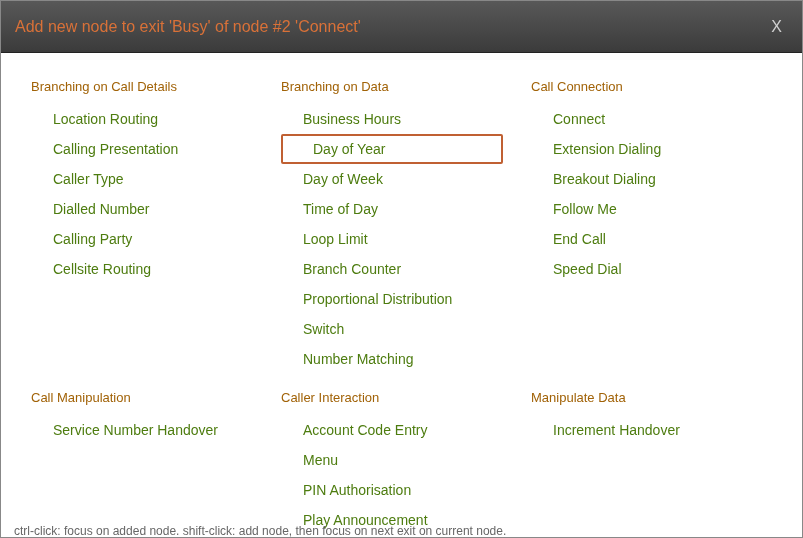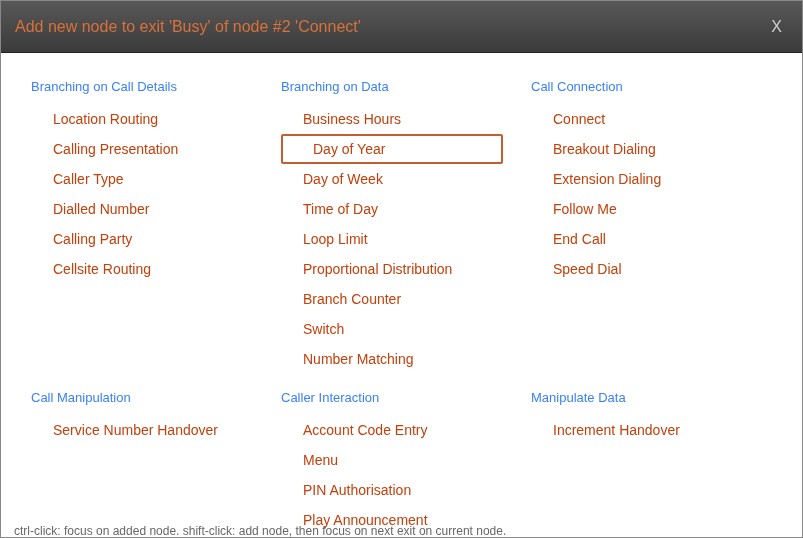--- a/index.html
+++ b/index.html
@@ -37,27 +37,27 @@
     padding: 26px 30px 10px 30px;
     display: grid;
     grid-template-columns: 250px 250px 250px;
     row-gap: 16px;
     column-gap: 0;
   }
   .section {
   }
   .section-header {
     font-size: 13px;
-    color: #3b82f6;
+    color: #a16207;
     margin-bottom: 10px;
     font-weight: 400;
   }
   .item {
     font-size: 14px;
-    color: #c2410c;
+    color: #4d7c0f;
     padding: 4px 6px 4px 20px;
     line-height: 18px;
     cursor: pointer;
     border: 2px solid transparent;
     border-radius: 2px;
     display: block;
     margin-right: 28px;
   }
   .item.selected {
     border: 2px solid #c06032;
@@ -89,30 +89,30 @@
       <div class="item">Calling Party</div>
       <div class="item">Cellsite Routing</div>
     </div>
     <div class="section">
       <div class="section-header">Branching on Data</div>
       <div class="item">Business Hours</div>
       <div class="item selected">Day of Year</div>
       <div class="item">Day of Week</div>
       <div class="item">Time of Day</div>
       <div class="item">Loop Limit</div>
+      <div class="item">Branch Counter</div>
       <div class="item">Proportional Distribution</div>
-      <div class="item">Branch Counter</div>
       <div class="item">Switch</div>
       <div class="item">Number Matching</div>
     </div>
     <div class="section">
       <div class="section-header">Call Connection</div>
       <div class="item">Connect</div>
+      <div class="item">Extension Dialing</div>
       <div class="item">Breakout Dialing</div>
-      <div class="item">Extension Dialing</div>
       <div class="item">Follow Me</div>
       <div class="item">End Call</div>
       <div class="item">Speed Dial</div>
     </div>
     <div class="section">
       <div class="section-header">Call Manipulation</div>
       <div class="item">Service Number Handover</div>
     </div>
     <div class="section">
       <div class="section-header">Caller Interaction</div>

